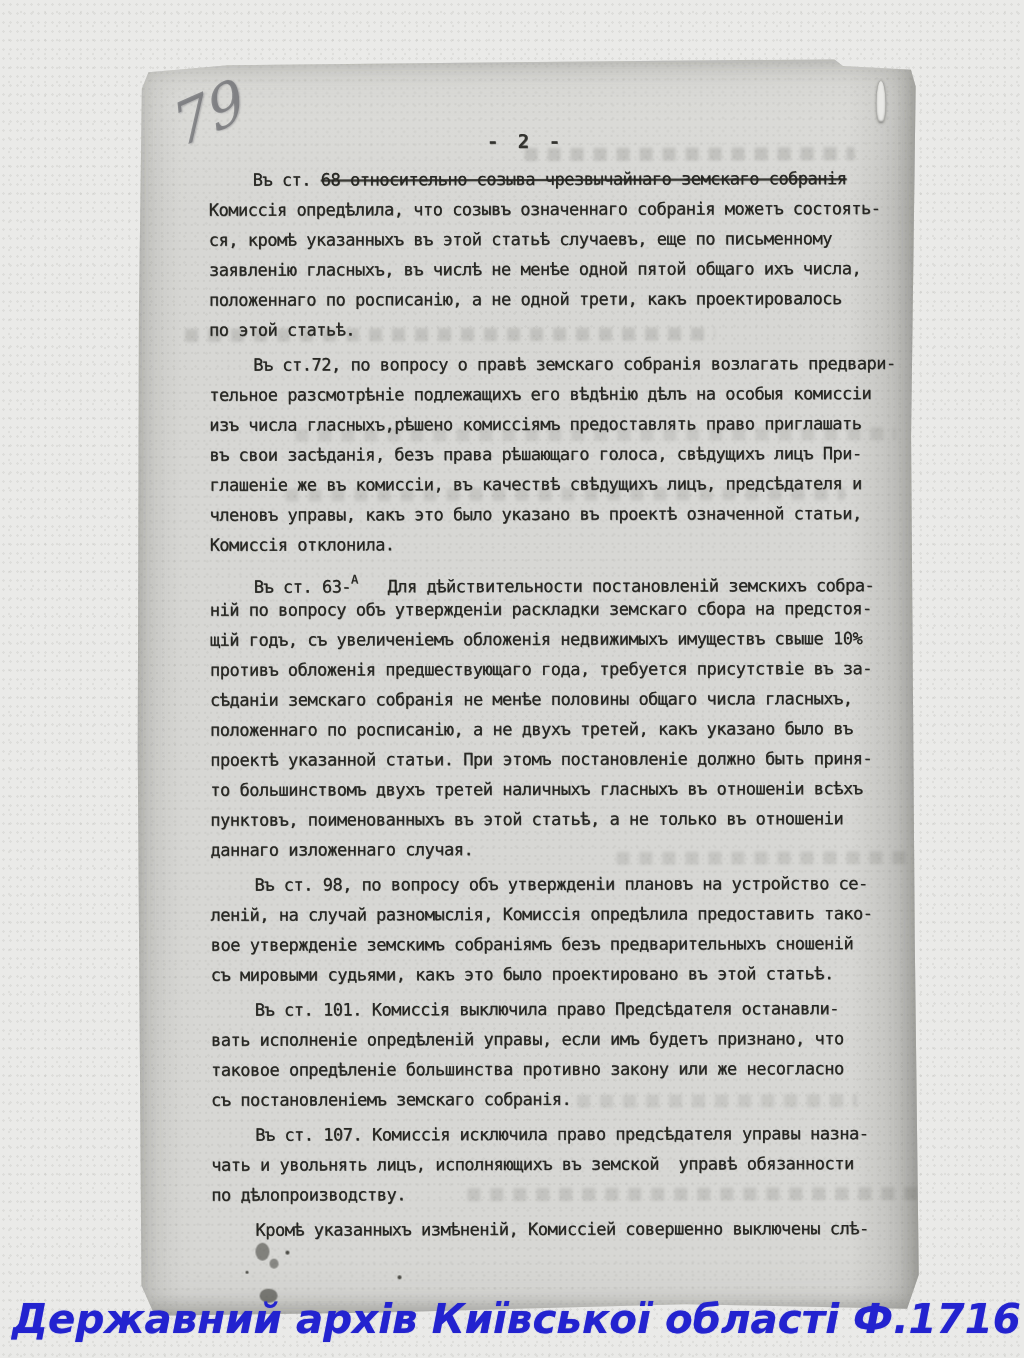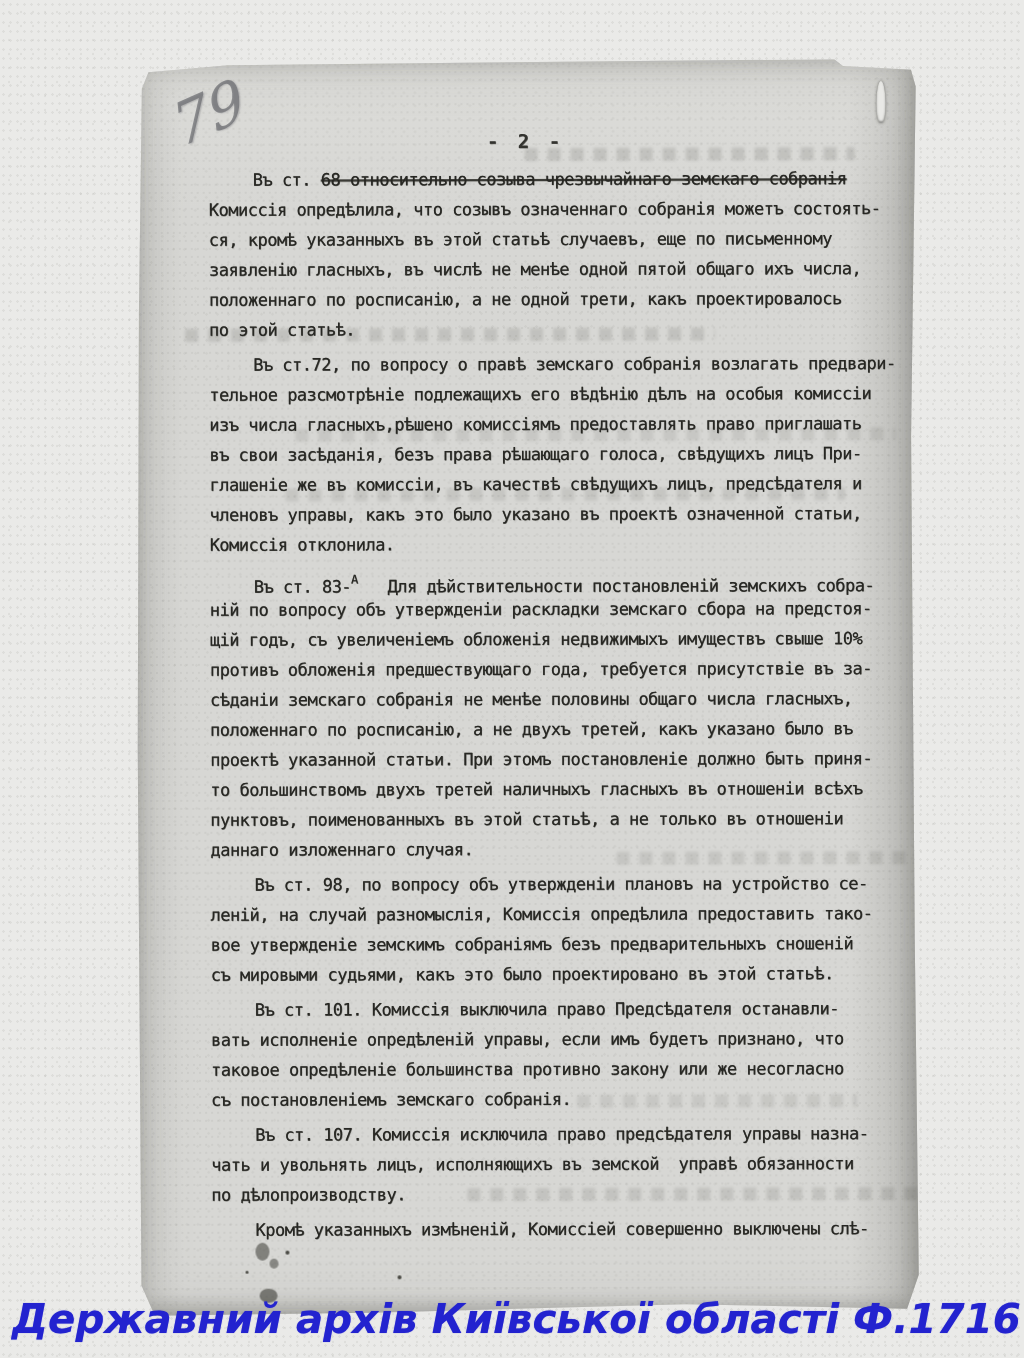--- a/index.html
+++ b/index.html
@@ -109,21 +109,21 @@
       <div class="line first">Въ ст.72, по вопросу о правѣ земскаго собранія возлагать предвари-</div>
       <div class="line">тельное разсмотрѣніе подлежащихъ его вѣдѣнію дѣлъ на особыя комиссіи</div>
       <div class="line">изъ числа гласныхъ,рѣшено комиссіямъ предоставлять право приглашать</div>
       <div class="line">въ свои засѣданія, безъ права рѣшающаго голоса, свѣдущихъ лицъ При-</div>
       <div class="line">глашеніе же въ комиссіи, въ качествѣ свѣдущихъ лицъ, предсѣдателя и</div>
       <div class="line">членовъ управы, какъ это было указано въ проектѣ означенной статьи,</div>
       <div class="line">Комиссія отклонила.</div>
     </div>
 
     <div class="para">
-      <div class="line first"><span>Въ ст. 83-</span><span class="sup">А</span><span>   Для дѣйствительности постановленій земскихъ собра-</span></div>
+      <div class="line first"><span>Въ ст. 63-</span><span class="sup">А</span><span>   Для дѣйствительности постановленій земскихъ собра-</span></div>
       <div class="line">ній по вопросу объ утвержденіи раскладки земскаго сбора на предстоя-</div>
       <div class="line">щій годъ, съ увеличеніемъ обложенія недвижимыхъ имуществъ свыше 10%</div>
       <div class="line">противъ обложенія предшествующаго года, требуется присутствіе въ за-</div>
       <div class="line">сѣданіи земскаго собранія не менѣе половины общаго числа гласныхъ,</div>
       <div class="line">положеннаго по росписанію, а не двухъ третей, какъ указано было въ</div>
       <div class="line">проектѣ указанной статьи. При этомъ постановленіе должно быть приня-</div>
       <div class="line">то большинствомъ двухъ третей наличныхъ гласныхъ въ отношеніи всѣхъ</div>
       <div class="line">пунктовъ, поименованныхъ въ этой статьѣ, а не только въ отношеніи</div>
       <div class="line">даннаго изложеннаго случая.</div>
     </div>

